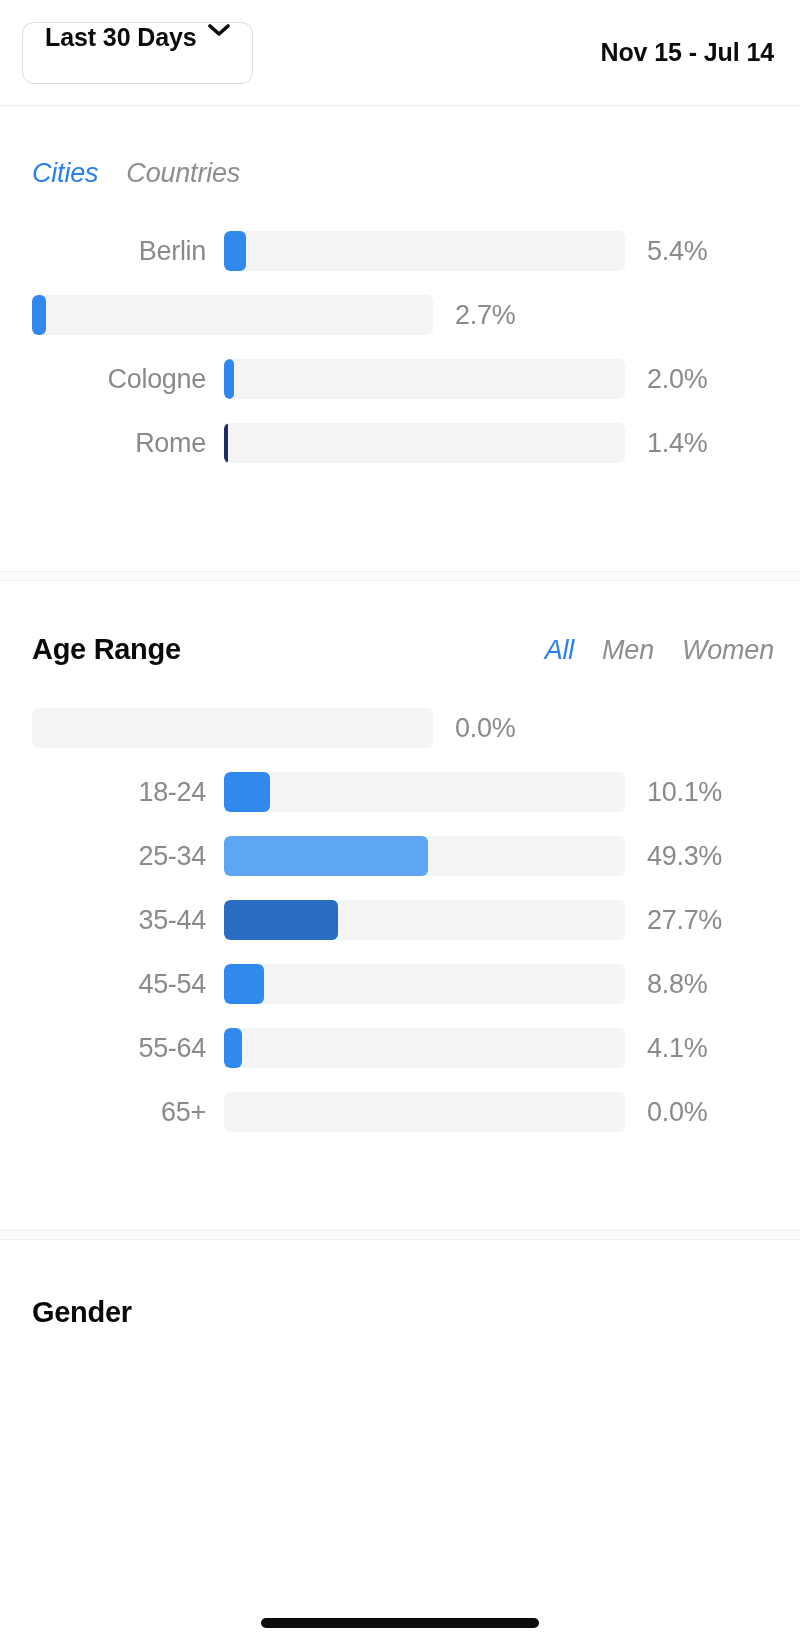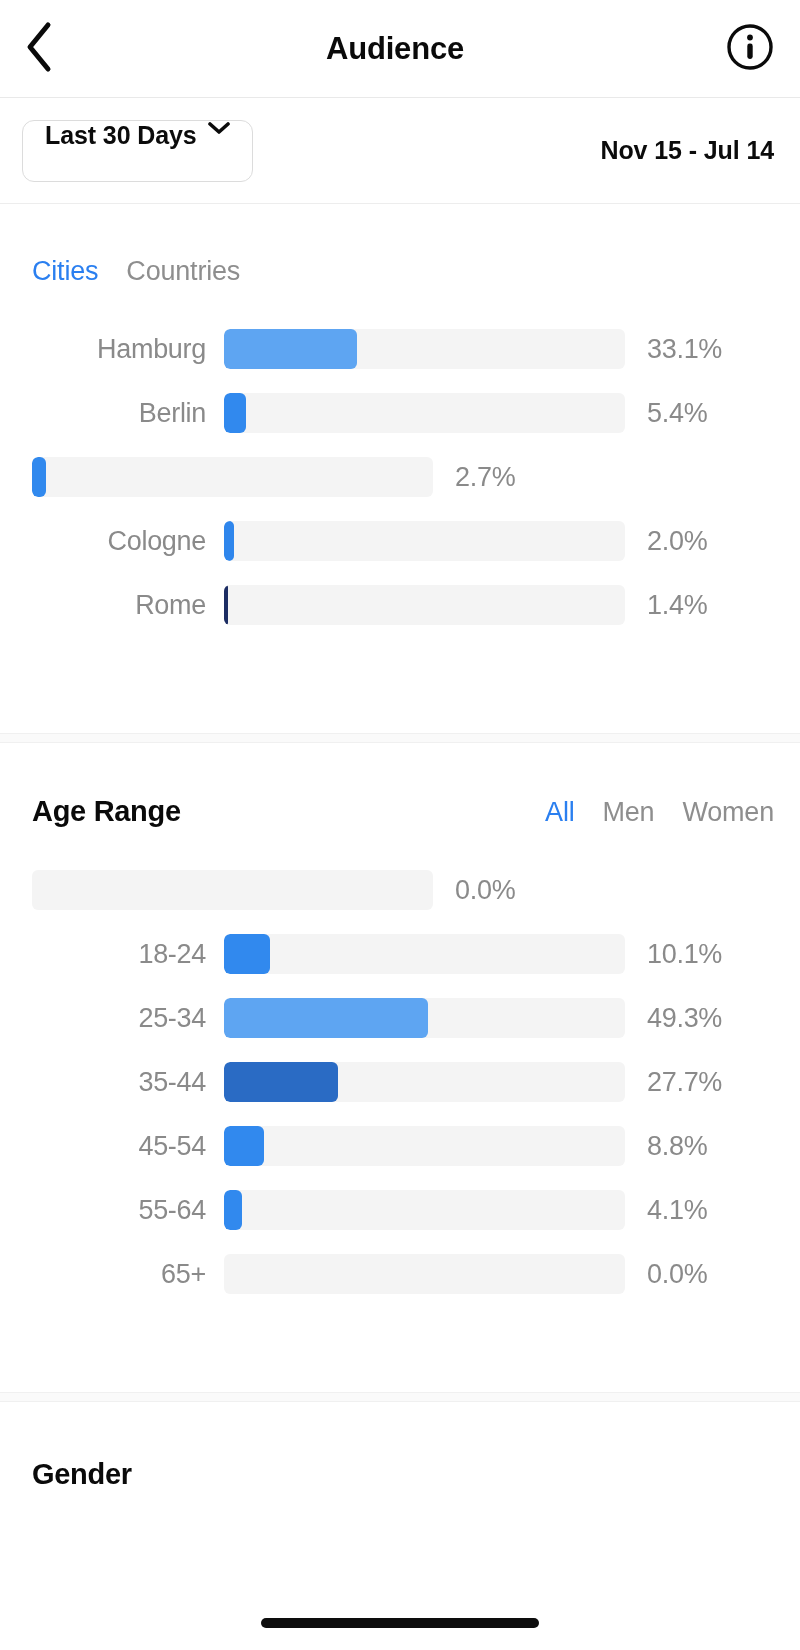--- a/index.html
+++ b/index.html
@@ -48,21 +48,21 @@
 
   
   .section { background:#fff; padding:0 26px 0 32px; }
   .section-divider { height:10px; background:#fafafa; border-top:1px solid #f0f0f0; border-bottom:1px solid #f0f0f0; }
 
   .section-head {
     display:flex; align-items:baseline; justify-content:space-between;
     padding-top:52px; padding-bottom:6px;
   }
   .section-title { font-size:29px; font-weight:bold; color:#0a0a0a; letter-spacing:-0.3px; }
-  .toggle-group { display:flex; align-items:baseline; gap:28px; }
+  .toggle-group { display:flex; align-items:baseline; gap:28px;font-style:italic; }
   .toggle { font-size:27px; color:#8e8e8e; cursor:pointer; letter-spacing:-0.2px; }
   .toggle.active { color:#2a7ff0; }
 
   
   .bars { padding-top:24px; }
   .bar-row { display:flex; align-items:center; height:64px; }
   .bar-label {
     width:192px; flex:0 0 192px;
     text-align:right; padding-right:18px;
     font-size:27px; color:#8a8a8a; letter-spacing:-0.3px;
@@ -95,39 +95,20 @@
   }
   .home-indicator { width:278px; height:10px; border-radius:6px; background:#0d0d0d; }
 
   .spacer { flex:1; }
 </style>
 </head>
 <body>
 
 <div class="screen">
 
-  <div class="navbar">
-    <div class="nav-back">
-      <span>
-        <svg width="34" height="56" viewBox="0 0 34 56" fill="none" aria-hidden="true">
-          <path d="M26 6 L8 28 L26 50" stroke="#0a0a0a" stroke-width="5" stroke-linecap="round" stroke-linejoin="round"></path>
-        </svg>
-      </span>
-    </div>
-    <div class="nav-title">Audience</div>
-    <div class="nav-info">
-      <span>
-        <svg width="48" height="48" viewBox="0 0 48 48" fill="none" aria-hidden="true">
-          <circle cx="24" cy="24" r="21" stroke="#0a0a0a" stroke-width="3.4"></circle>
-          <circle cx="24" cy="14.5" r="2.9" fill="#0a0a0a"></circle>
-          <rect x="21.3" y="20.5" width="5.4" height="15.5" rx="2.4" fill="#0a0a0a"></rect>
-        </svg>
-      </span>
-    </div>
-  </div>
 
   <div class="datebar">
     <div class="date-pill">
       <span class="date-pill-label">Last 30 Days</span>
       <span>
         <svg width="22" height="14" viewBox="0 0 22 14" fill="none" aria-hidden="true">
           <path d="M2 3 L11 11 L20 3" stroke="#0b0b0b" stroke-width="3.6" stroke-linecap="round" stroke-linejoin="round"></path>
         </svg>
       </span>
     </div>
@@ -136,27 +117,20 @@
 
   <div class="section">
     <div class="section-head">
       <div class="toggle-group">
         <span class="toggle active">Cities</span>
         <span class="toggle">Countries</span>
       </div>
     </div>
     <div class="bars" id="locations-bars">
         <div class="bar-row">
-          <div class="bar-label">Hamburg</div>
-          <div class="bar-track">
-            <div class="bar-fill" style="width: 33.1%; background: rgb(94, 165, 242);"></div>
-          </div>
-          <div class="bar-value">33.1%</div>
-        </div>
-        <div class="bar-row">
           <div class="bar-label">Berlin</div>
           <div class="bar-track">
             <div class="bar-fill" style="width: 5.4%; background: rgb(49, 137, 238);"></div>
           </div>
           <div class="bar-value">5.4%</div>
         </div>
         <div class="bar-row">
           <div class="bar-track">
             <div class="bar-fill" style="width: 3.4%; background: rgb(49, 137, 238);"></div>
           </div>

